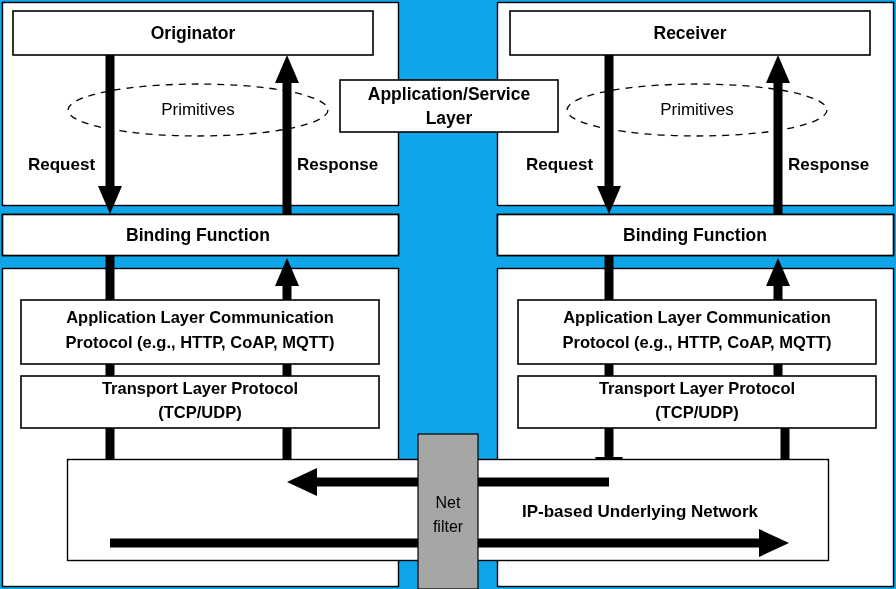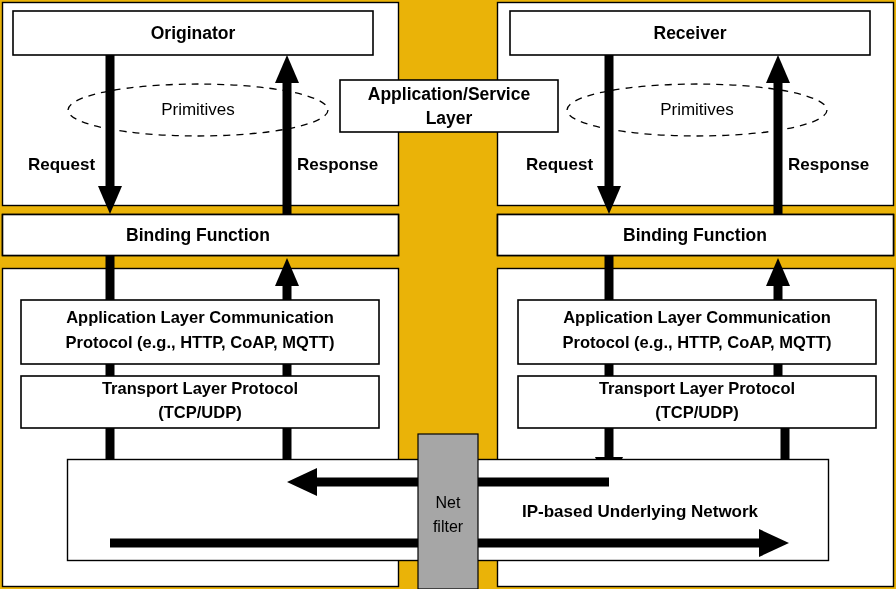--- a/index.html
+++ b/index.html
@@ -7,21 +7,21 @@
     padding: 0;
     background: #ffffff;
   }
   body {
     font-family: "Liberation Sans", sans-serif;
   }
   #diagram-root {
     position: relative;
     width: 896px;
     height: 589px;
-    background: #eab308;
+    background: #0ea5e9;
     overflow: hidden;
   }
   svg#diagram-svg {
     position: absolute;
     left: 0;
     top: 0;
     width: 896px;
     height: 589px;
   }
   .frame-box {

